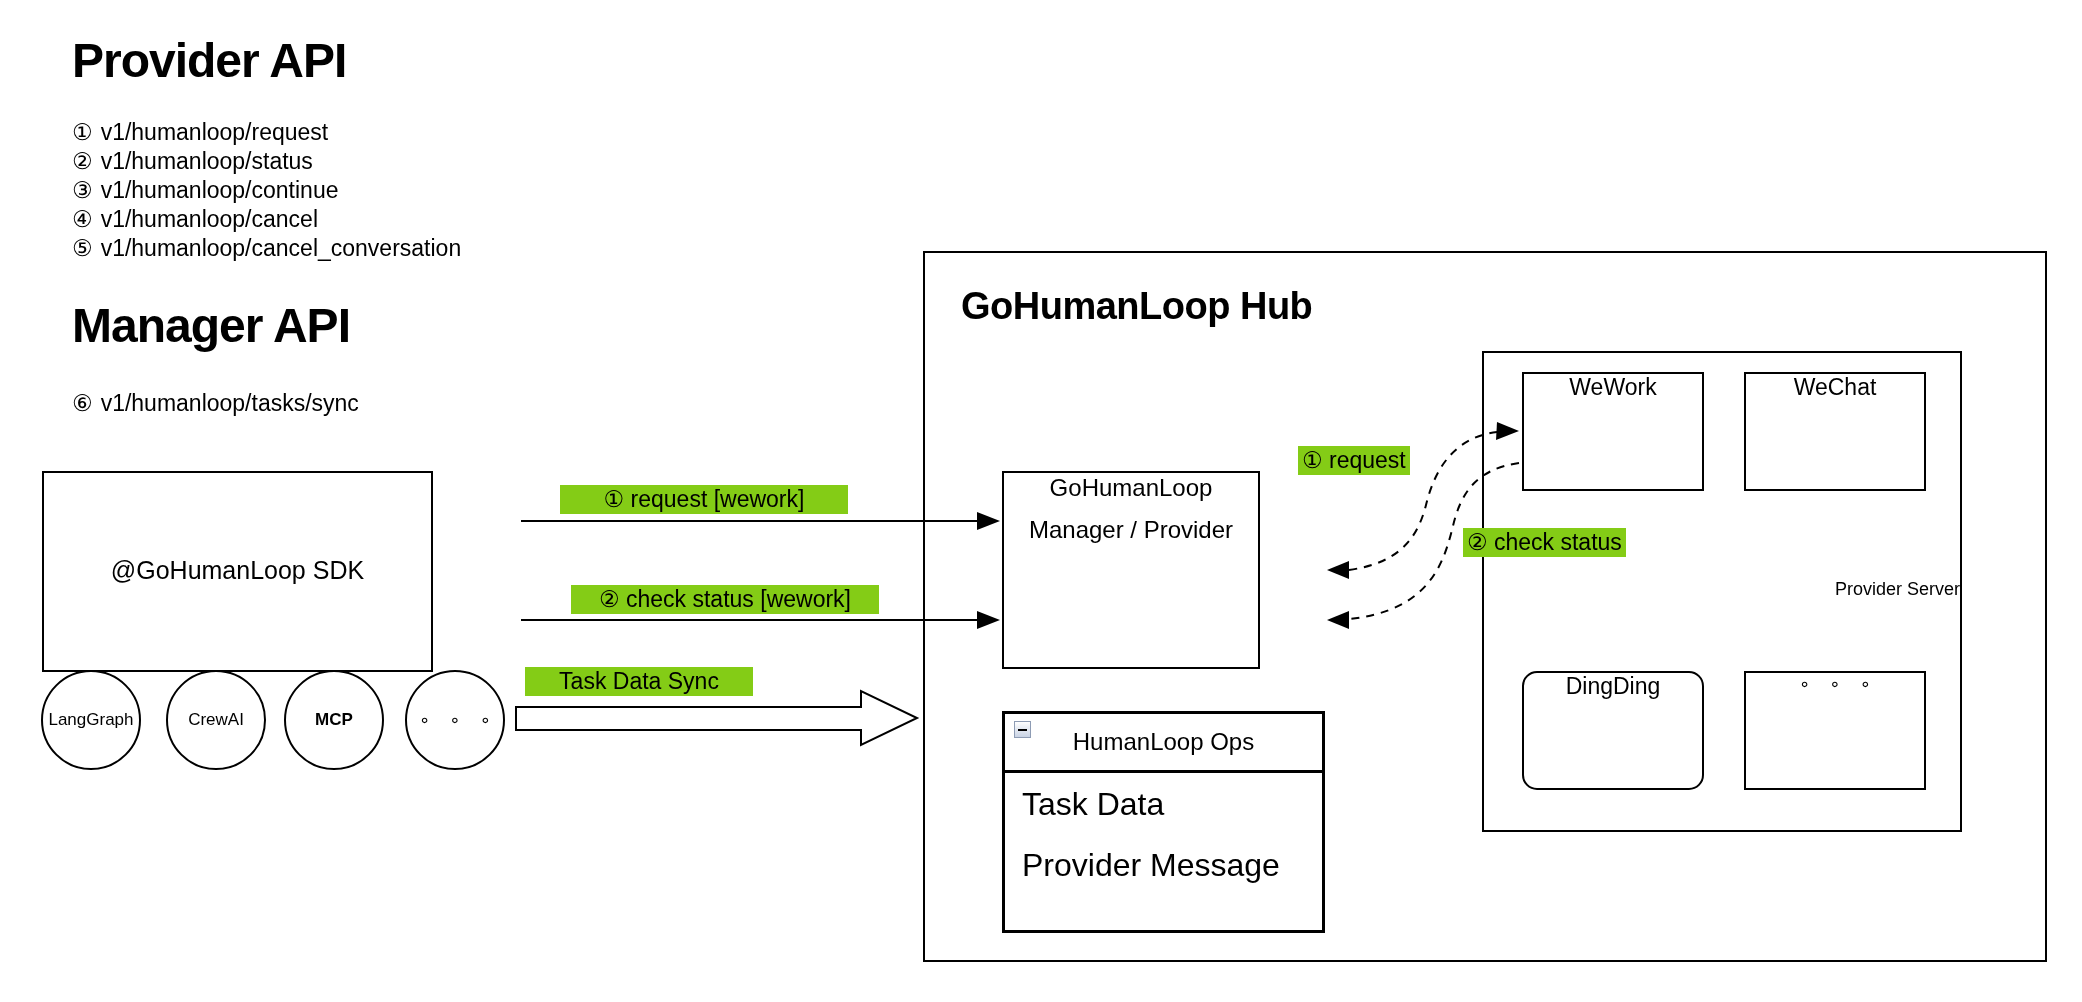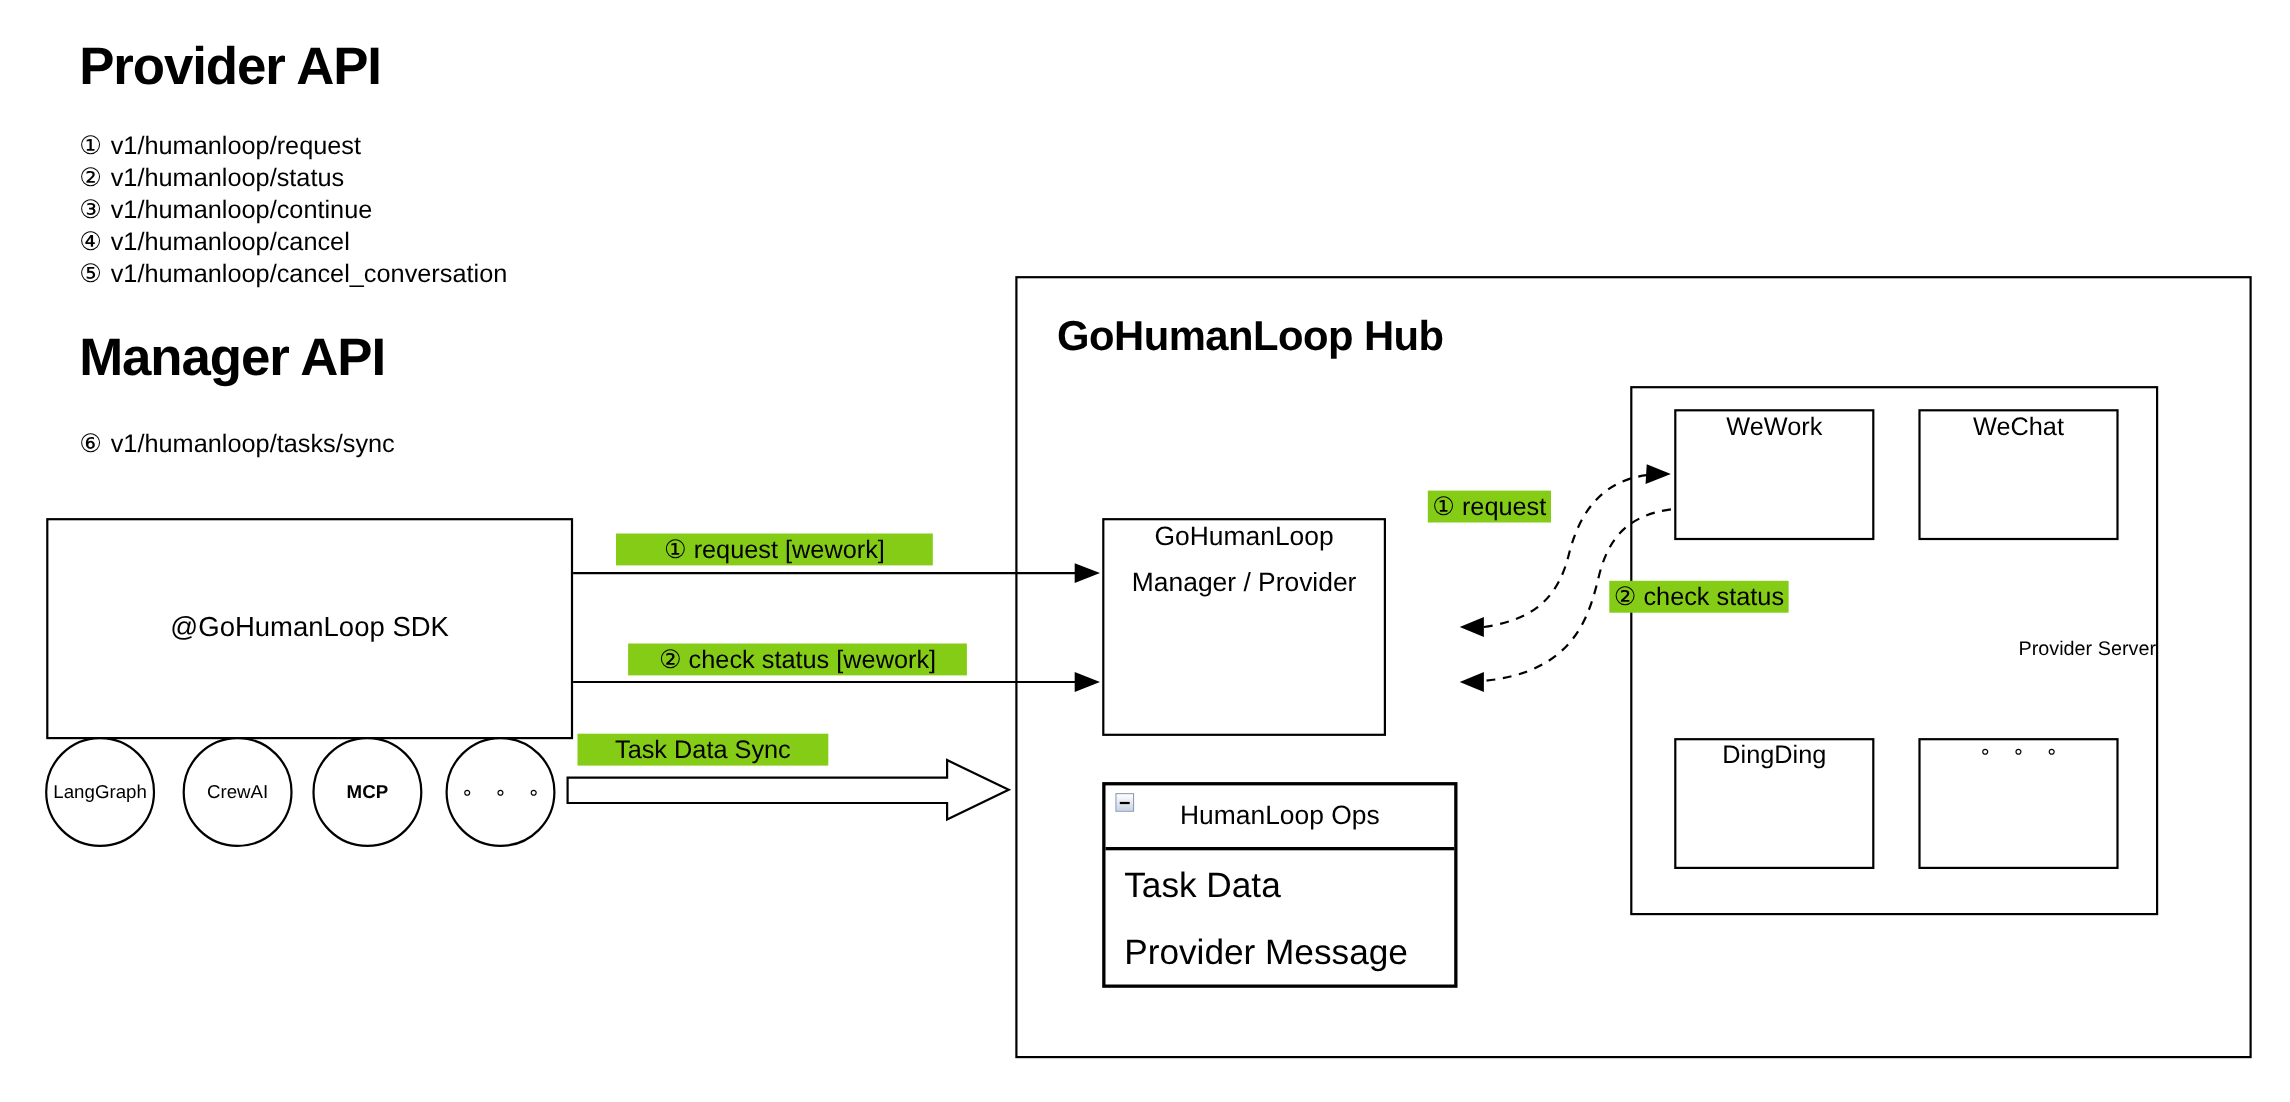--- a/index.html
+++ b/index.html
@@ -47,21 +47,21 @@
     <div class="api-line"><span class="num">④</span><span>v1/humanloop/cancel</span></div>
     <div class="api-line"><span class="num">⑤</span><span>v1/humanloop/cancel_conversation</span></div>
   </div>
 
   <div class="abs heading" style="left:72px;top:301px;">Manager API</div>
 
   <div class="abs api-list" style="left:72px;top:389px;">
     <div class="api-line"><span class="num">⑥</span><span>v1/humanloop/tasks/sync</span></div>
   </div>
 
-  <div class="box sdk-box" style="left:42px;top:471px;width:479px;height:201px;text-align:center;padding-top:72px;">
+  <div class="box sdk-box" style="left:42px;top:471px;width:391px;height:201px;text-align:center;padding-top:72px;">
     <div>@GoHumanLoop SDK</div>
   </div>
 
   <div class="circle" style="left:41px;top:670px;">
       <span>LangGraph</span>
     </div>
   <div class="circle" style="left:166px;top:670px;">
       <span>CrewAI</span>
     </div>
   <div class="circle" style="left:284px;top:670px;font-weight:bold;">
@@ -73,39 +73,39 @@
 
   <div class="box hub-rect" style="left:923px;top:251px;width:1124px;height:711px;">
     <div class="hub-title" style="left:36px;top:32px;">GoHumanLoop Hub</div>
   </div>
 
   <div class="box center-flex node-label" style="left:1002px;top:471px;width:258px;height:198px;gap:12px;">
     <div>GoHumanLoop</div>
     <div>Manager / Provider</div>
   </div>
 
-  <div class="box ops-table" style="left:1002px;top:711px;width:323px;height:187px;">
+  <div class="box ops-table" style="left:1002px;top:711px;width:323px;height:222px;">
     <div class="ops-header">
       <span class="collapse-icon"></span>
       <span>HumanLoop Ops</span>
     </div>
     <div class="ops-row" style="top:72px;">Task Data</div>
     <div class="ops-row" style="top:133px;">Provider Message</div>
   </div>
 
   <div class="box" style="left:1482px;top:351px;width:480px;height:481px;">
     <div class="ps-label" style="top:226px;">Provider Server</div>
   </div>
   <div class="box center-flex small-node" style="left:1522px;top:372px;width:182px;height:119px;">
       <span>WeWork</span>
     </div>
   <div class="box center-flex small-node" style="left:1744px;top:372px;width:182px;height:119px;">
       <span>WeChat</span>
     </div>
-  <div class="box center-flex small-node" style="left:1522px;top:671px;width:182px;height:119px;">
+  <div class="box center-flex small-node" style="left:1522px;top:671px;width:182px;height:119px;border-radius:15px;">
       <span>DingDing</span>
     </div>
   <div class="box center-flex small-node" style="left:1744px;top:671px;width:182px;height:119px;">
       <span class="dots-text">∘ ∘ ∘</span>
     </div>
 
   <div class="flow-label" style="left:560px;top:485px;width:280px;">① request [wework]</div>
   <div class="flow-label" style="left:571px;top:585px;width:300px;">② check status [wework]</div>
   <div class="flow-label" style="left:525px;top:667px;width:220px;">Task Data Sync</div>
   <div class="flow-label" style="left:1298px;top:446px;">① request</div>

